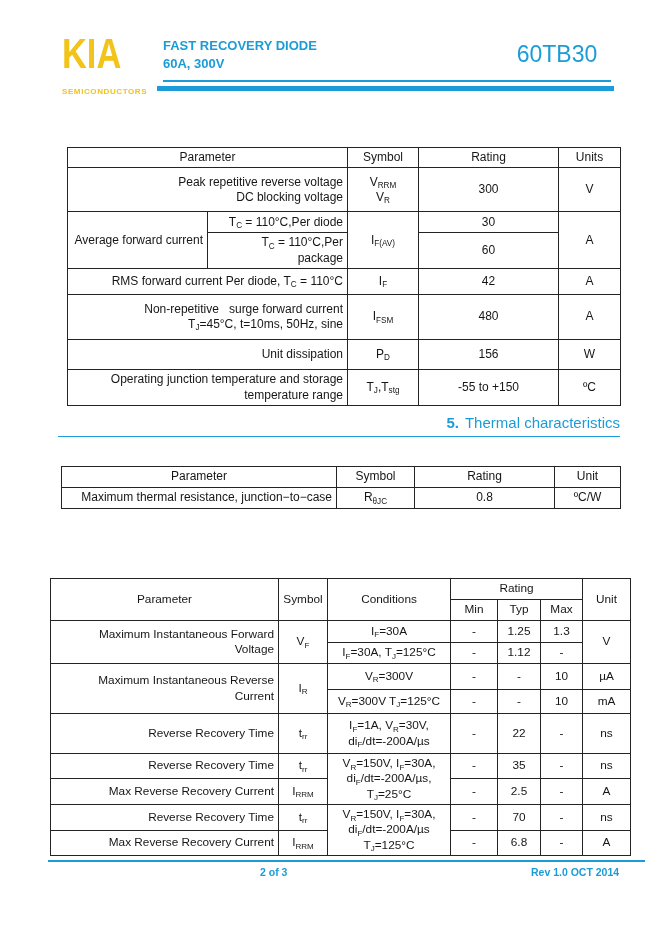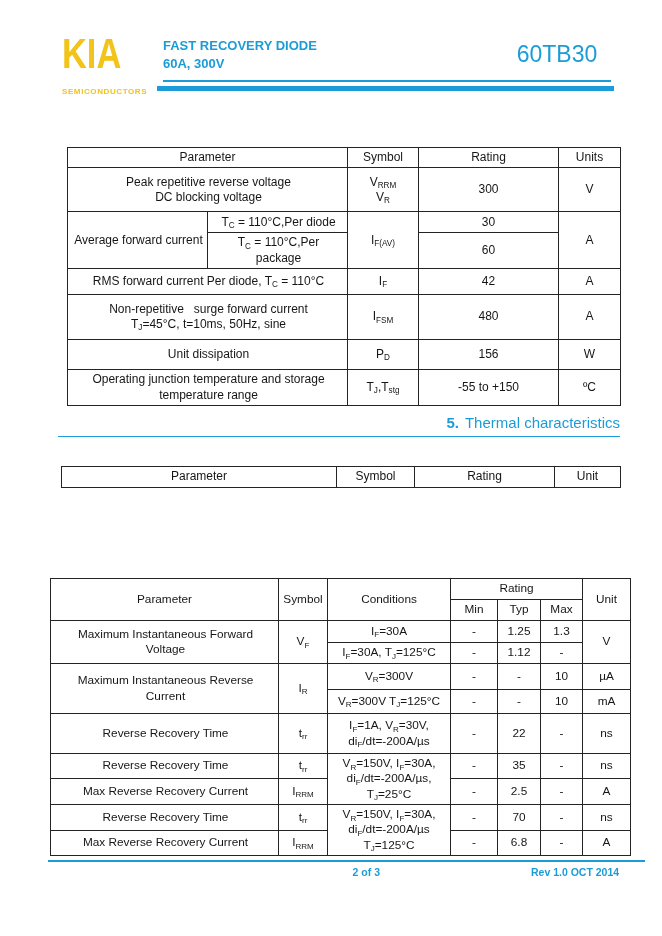--- a/index.html
+++ b/index.html
@@ -43,28 +43,28 @@
   .sec .num { font-weight:bold; margin-right:6px; }
   
   table { border-collapse:collapse; table-layout:fixed; color:#161616; }
   td, th {
     border:1px solid #242424; font-weight:normal; text-align:center;
     vertical-align:middle; padding:2px 4px; line-height:1.28; overflow:hidden;
   }
   table { border:1.5px solid #242424; }
   .t12 { font-size:12px; }
   .t3  { font-size:11.8px; }
-  .left { text-align:center; padding-left:6px; }
+  .left { text-align:right; padding-left:6px; }
   sub { font-size:0.68em; vertical-align:baseline; position:relative; top:0.28em; line-height:0; }
   .tbl1 { position:absolute; left:67px; top:147px; width:553px; }
   .tbl2 { position:absolute; left:61px; top:466px; width:559px; }
   .tbl3 { position:absolute; left:50px; top:578px; width:580px; }
   
   .footer-rule { position:absolute; left:48px; top:860px; width:597px; height:2px; background:var(--accent,#1B9CD8); }
-  .footer-page { position:absolute; left:260px; top:866px; width:120px; text-align:right;
+  .footer-page { position:absolute; left:260px; top:866px; width:120px; text-align:left;
                  font-size:10.5px; font-weight:bold; color:var(--accent,#1B9CD8); }
   .footer-rev  { position:absolute; left:487px; top:866px;
                  font-size:10.5px; font-weight:bold; color:var(--accent,#1B9CD8);padding-left:44px; }
 </style>
 </head>
 <body>
 
 <div class="page">
 
   <div class="brand">KIA</div>
@@ -145,20 +145,26 @@
         <col style="width:78px">
         <col style="width:140px">
         <col style="width:66px">
       </colgroup>
     <tbody>
         <tr style="height:21px">
       <th>Parameter</th>
       <th>Symbol</th>
       <th>Rating</th>
       <th>Unit</th>
+    </tr>
+    <tr style="height:21px">
+      <td class="left">Maximum thermal resistance, junction−to−case</td>
+      <td>R<sub>θJC</sub></td>
+      <td>0.8</td>
+      <td>ºC/W</td>
     </tr>
   </tbody>
     </table>
 
 
   <table class="tbl3 t3">
     <colgroup>
         <col style="width:228px">
         <col style="width:49px">
         <col style="width:123px">

